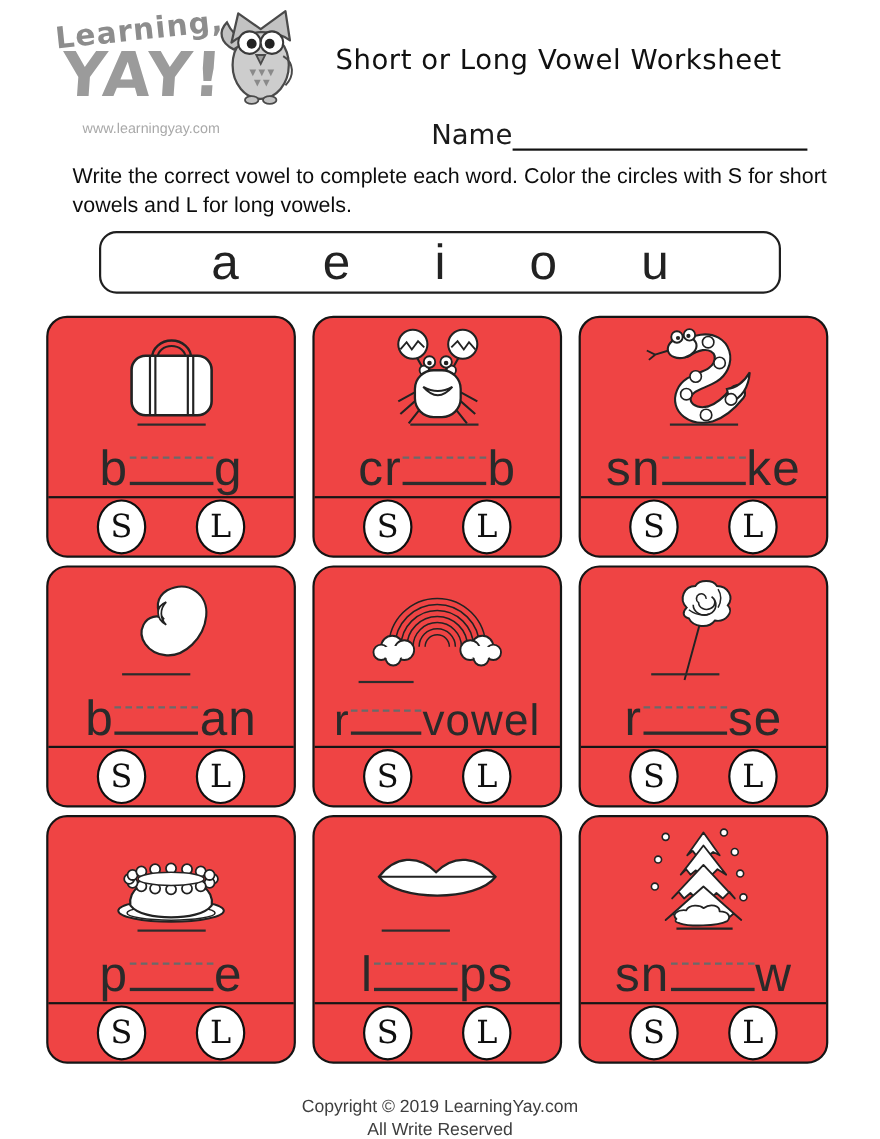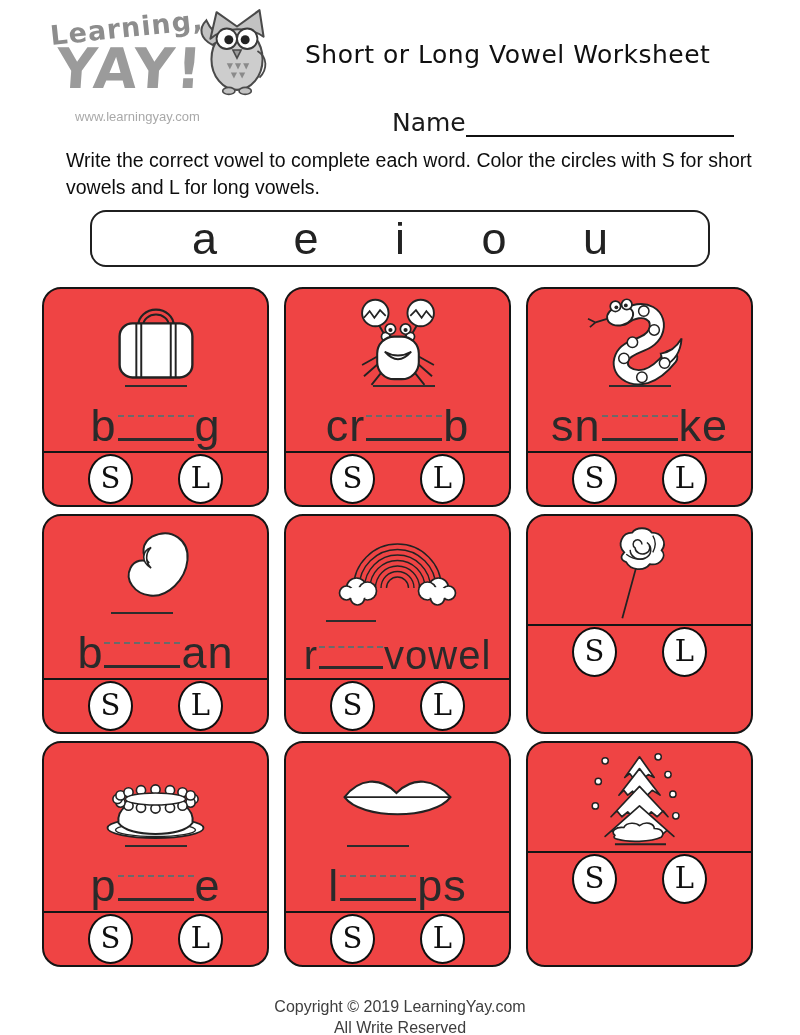--- a/index.html
+++ b/index.html
@@ -289,20 +289,23 @@
     <div class="card">
       <div class="card-image">
         <svg width="118" height="100" viewBox="0 0 120 100">
           <line class="ln" x1="57" y1="42" x2="42" y2="97" stroke-width="1.8"></line>
           <path class="sh" d="M44,30 C36,22 42,10 52,10 C56,4 68,4 72,10 C82,10 88,20 82,28 C88,34 80,44 70,42 C64,50 50,48 46,40 C40,38 40,34 44,30 Z" stroke-width="1.8"></path>
           <path class="ln" d="M62,22 a4.5,4.5 0 1 0 -7,3.5 a7.5,6.5 0 1 0 12,-5.5 a10.5,9.5 0 1 1 -17,7.5" stroke-width="1.5"></path>
           <path class="ln" d="M46,32 Q55,39 65,36" stroke-width="1.4"></path>
           <path class="ln" d="M73,13 Q78,21 73,30" stroke-width="1.4"></path>
         </svg>
       </div>
+      <div class="word-row">
+        <div class="word"><span>r</span><span class="blank"></span><span>se</span></div>
+      </div>
       <div class="choice-row">
         <div class="choice-circle">S</div>
         <div class="choice-circle">L</div>
       </div>
     </div>
 
     <div class="card">
       <div class="card-image">
         <svg width="135" height="100" viewBox="0 0 130 100">
           <ellipse class="sh" cx="65" cy="79" rx="48" ry="10" stroke-width="1.8"></ellipse>
@@ -369,20 +372,23 @@
             <circle cx="30" cy="12" r="3.2"></circle>
               <circle cx="84" cy="8" r="3.2"></circle>
               <circle cx="23" cy="33" r="3.2"></circle>
             <circle cx="94" cy="26" r="3.2"></circle>
               <circle cx="20" cy="58" r="3.2"></circle>
               <circle cx="99" cy="46" r="3.2"></circle>
             <circle cx="102" cy="68" r="3.2"></circle>
           </g>
         </svg>
       </div>
+      <div class="word-row">
+        <div class="word no-topline"><span>sn</span><span class="blank"></span><span>w</span></div>
+      </div>
       <div class="choice-row">
         <div class="choice-circle">S</div>
         <div class="choice-circle">L</div>
       </div>
     </div>
 
   </div>
 
   <div class="footer">
     <div>Copyright © 2019 LearningYay.com</div>

